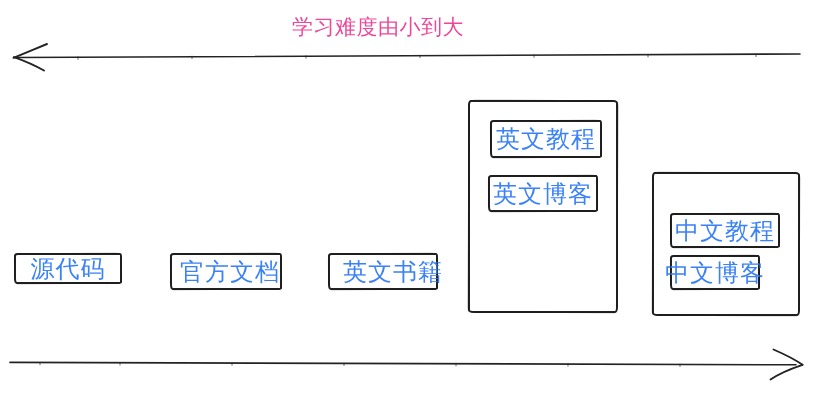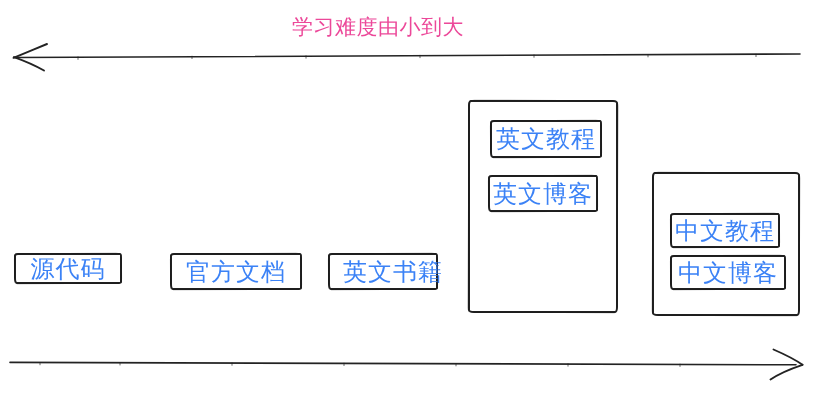--- a/index.html
+++ b/index.html
@@ -60,39 +60,39 @@
     </g>
   </svg>
 
   <div class="axis-label" style="left:292px;top:13px;">学习难度由小到大</div>
 
 
   <div class="sketch-box" style="left:14px;top:253px;width:108px;height:31px;">
     <span>源代码</span>
   </div>
 
-  <div class="sketch-box" style="left:170px;top:253px;width:132px;height:37px;">
+  <div class="sketch-box" style="left:170px;top:253px;width:112px;height:37px;justify-content:flex-end;">
     <span>官方文档</span>
   </div>
 
   <div class="sketch-box" style="left:328px;top:253px;width:110px;height:37px;padding-left:20px;">
     <span>英文书籍</span>
   </div>
 
   <div class="sketch-group" style="left:468px;top:100px;width:150px;height:213px;">
     <div class="sketch-box" style="left:20px;top:18px;width:112px;height:38px;">
       <span>英文教程</span>
     </div>
     <div class="sketch-box" style="left:18px;top:73px;width:110px;height:37px;">
       <span>英文博客</span>
     </div>
   </div>
 
   <div class="sketch-group" style="left:652px;top:172px;width:148px;height:144px;">
     <div class="sketch-box" style="left:16px;top:14px;width:110px;height:35px;margin-top:25px;">
       <span>中文教程</span>
     </div>
-    <div class="sketch-box" style="left:16px;top:81px;width:116px;height:35px;">
+    <div class="sketch-box" style="left:16px;top:81px;width:90px;height:35px;">
       <span>中文博客</span>
     </div>
   </div>
 
 </div>
 
 </body></html>

